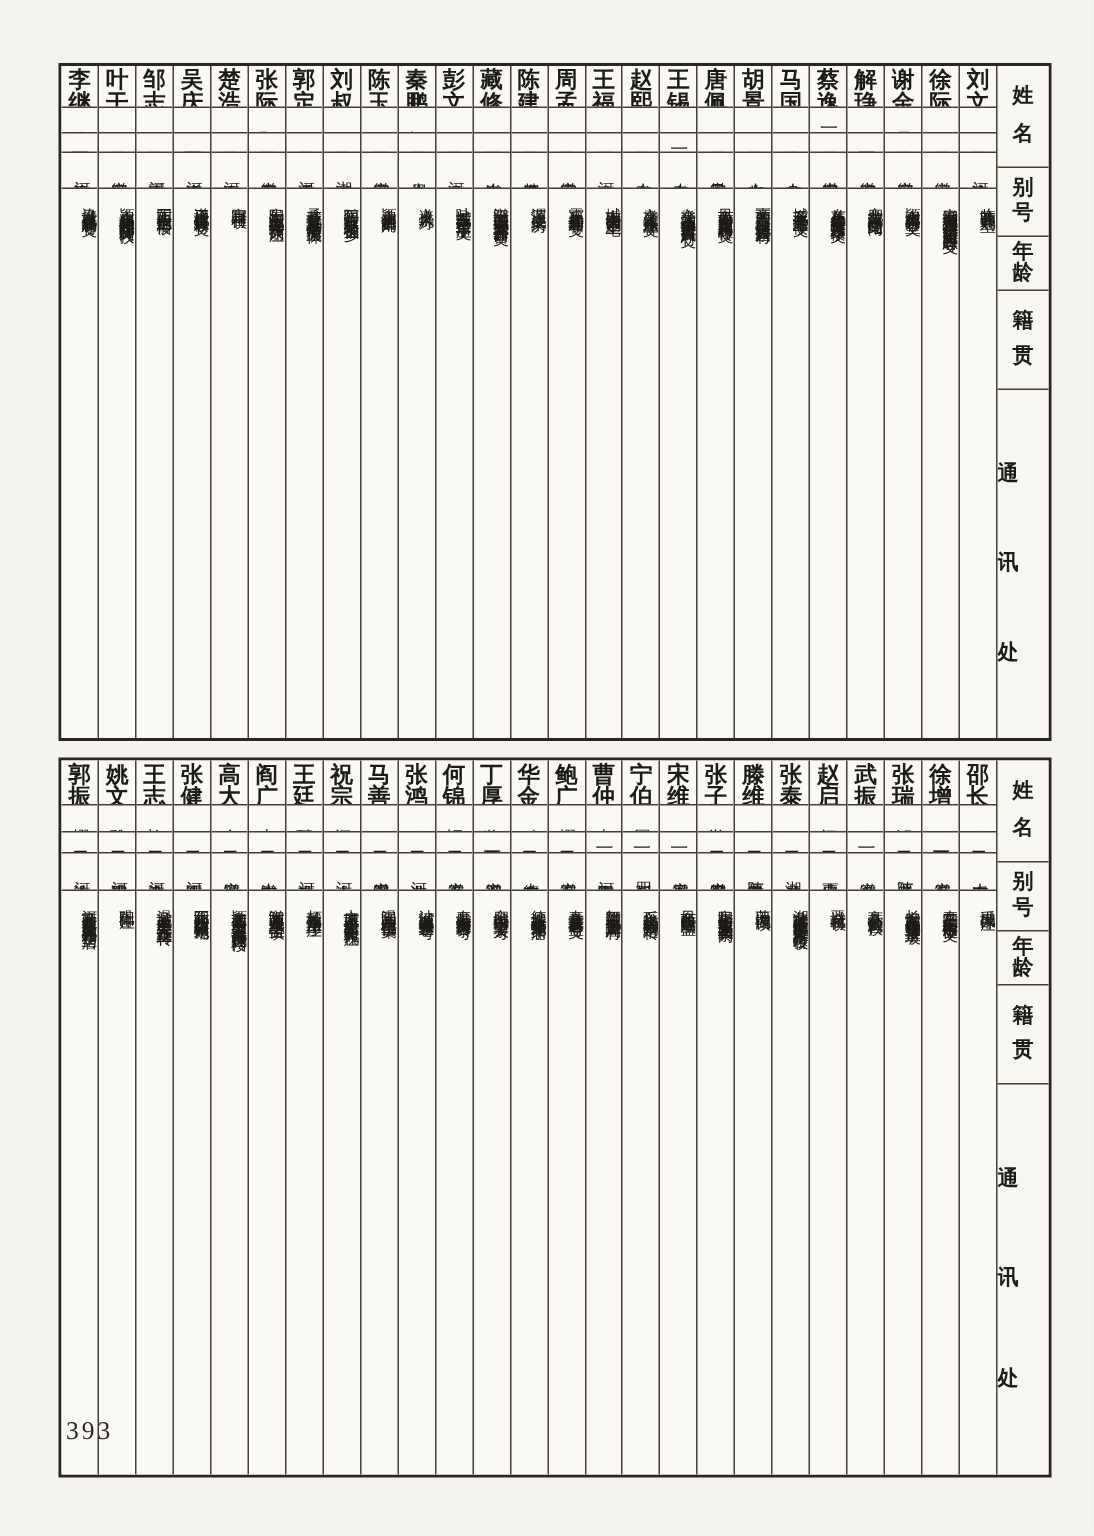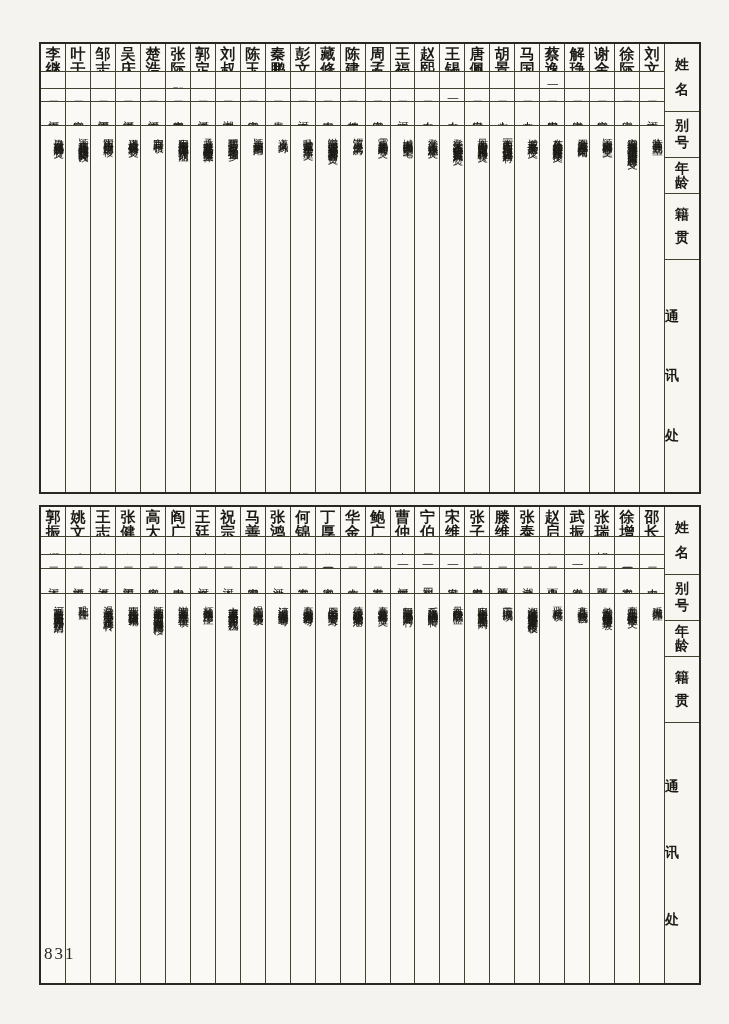--- a/index.html
+++ b/index.html
@@ -1006,14 +1006,14 @@
           <span class="vtext age-t">二三</span>
         </div>
         <div class="cell r-native">
           <span class="vtext native-t">河南汝南</span>
         </div>
         <div class="cell r-addr">
           <span class="vtext addr-t">河南驻马店东南八里大郭庄万和堂药店</span>
         </div>
       </div>
     </div>
-  <div class="page-number">831</div>
+  <div class="page-number">393</div>
 </div>
 
 </body></html>

